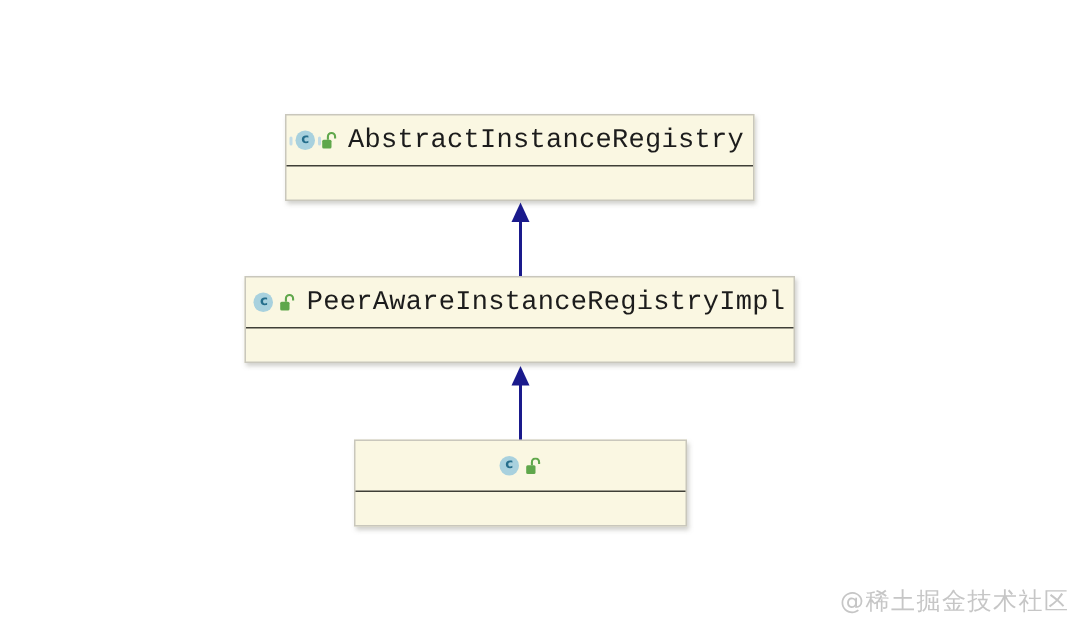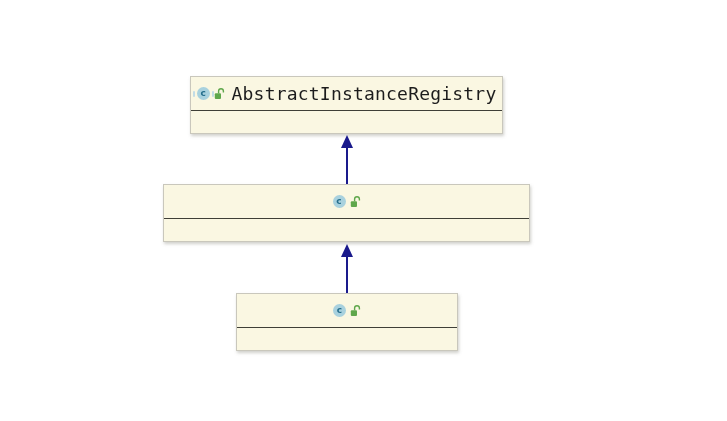--- a/index.html
+++ b/index.html
@@ -27,20 +27,21 @@
     border-bottom: 1px solid #3F3F37;
     padding: 0 4px;
   }
   .node-body { height: 22px; }
   .node-label {
     font-size: 18px;
     color: #1C1C1C;
     margin-left: 7px;
     white-space: nowrap;
     letter-spacing: 0.2px;
+    font-family: Liberation Mono, monospace;
   }
   .class-icon {
     position: relative;
     width: 13px;
     height: 13px;
     border-radius: 50%;
     background: #A8D1DE;
     display: flex;
     align-items: center;
     justify-content: center;
@@ -128,20 +129,21 @@
     <div class="node-title">
       <span class="class-icon">
         <span>c</span>
       </span>
       <span class="lock-icon">
         <svg width="11" height="12" viewBox="0 0 11 12">
           <path d="M4.6 5.2 V3.1 a2.4 2.4 0 0 1 4.8 0 V4.4" fill="none" stroke="#5FA74B" stroke-width="1.4"></path>
           <rect x="0.8" y="5.2" width="6.2" height="5.8" rx="1" fill="#5FA74B"></rect>
         </svg>
       </span>
+      <span class="node-label">PeerAwareInstanceRegistryImpl</span>
     </div>
     <div class="node-body"></div>
   </div>
 
   <div class="class-node node-2">
     <div class="node-title">
       <span class="class-icon">
         <span>c</span>
       </span>
       <span class="lock-icon">
@@ -157,14 +159,15 @@
   <div class="edge-0">
     <div class="arrow-head"></div>
     <div class="arrow-line"></div>
   </div>
 
   <div class="edge-1">
     <div class="arrow-head"></div>
     <div class="arrow-line"></div>
   </div>
 
+  <div class="watermark">@稀土掘金技术社区</div>
 
 </div>
 
 </body></html>

